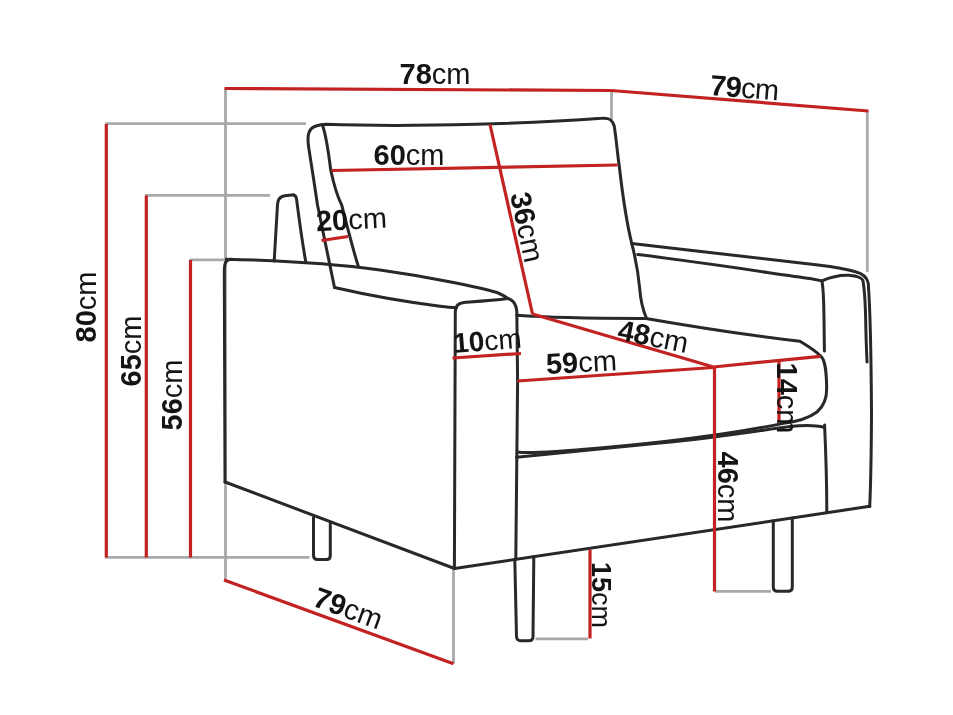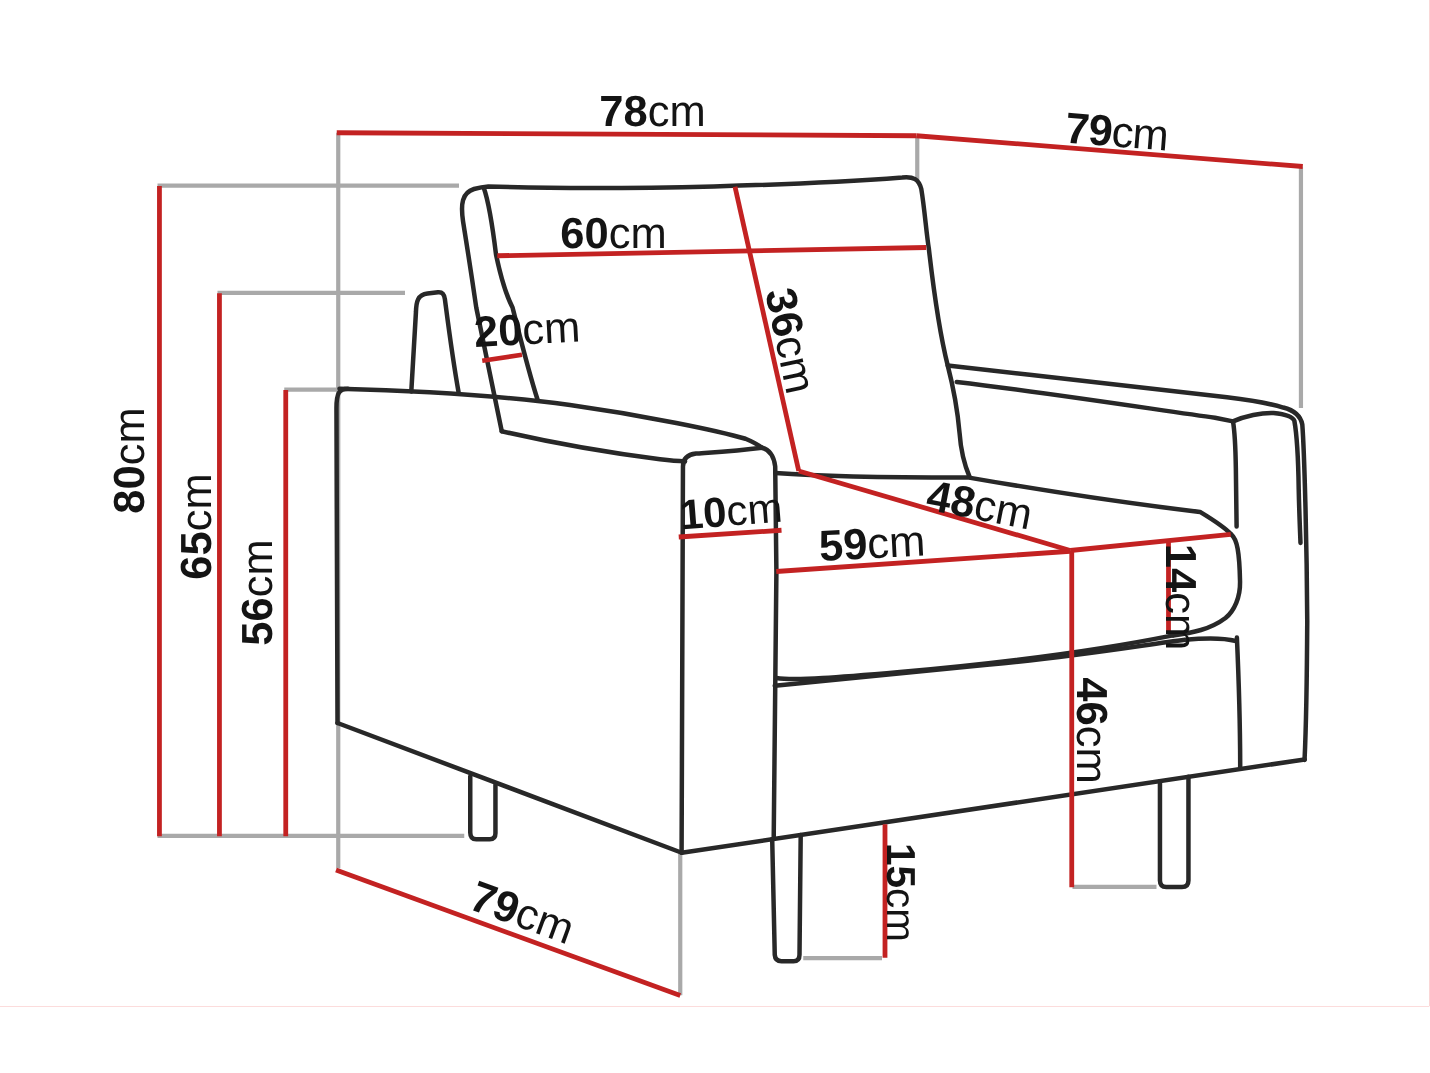--- a/index.html
+++ b/index.html
@@ -1,16 +1,16 @@
 <!DOCTYPE html>
 <html><head>
 <meta charset="utf-8">
 <style>
   html,body{margin:0;padding:0;background:#ffffff;}
-  .wrap{width:953px;height:671px;position:relative;overflow:hidden;background:#ef4444;}
+  .wrap{width:953px;height:671px;position:relative;overflow:hidden;background:#0f766e;}
   text{font-family:"Liberation Sans",sans-serif;font-weight:bold;fill:#141414;}
   text tspan.u{font-weight:normal;}
 </style>
 </head>
 <body>
 <div class="wrap">
 <svg width="953" height="715" viewBox="0 0 953 715" xmlns="http://www.w3.org/2000/svg">
 
   <rect x="0" y="0" width="953" height="715" fill="#ffffff"></rect>
 

